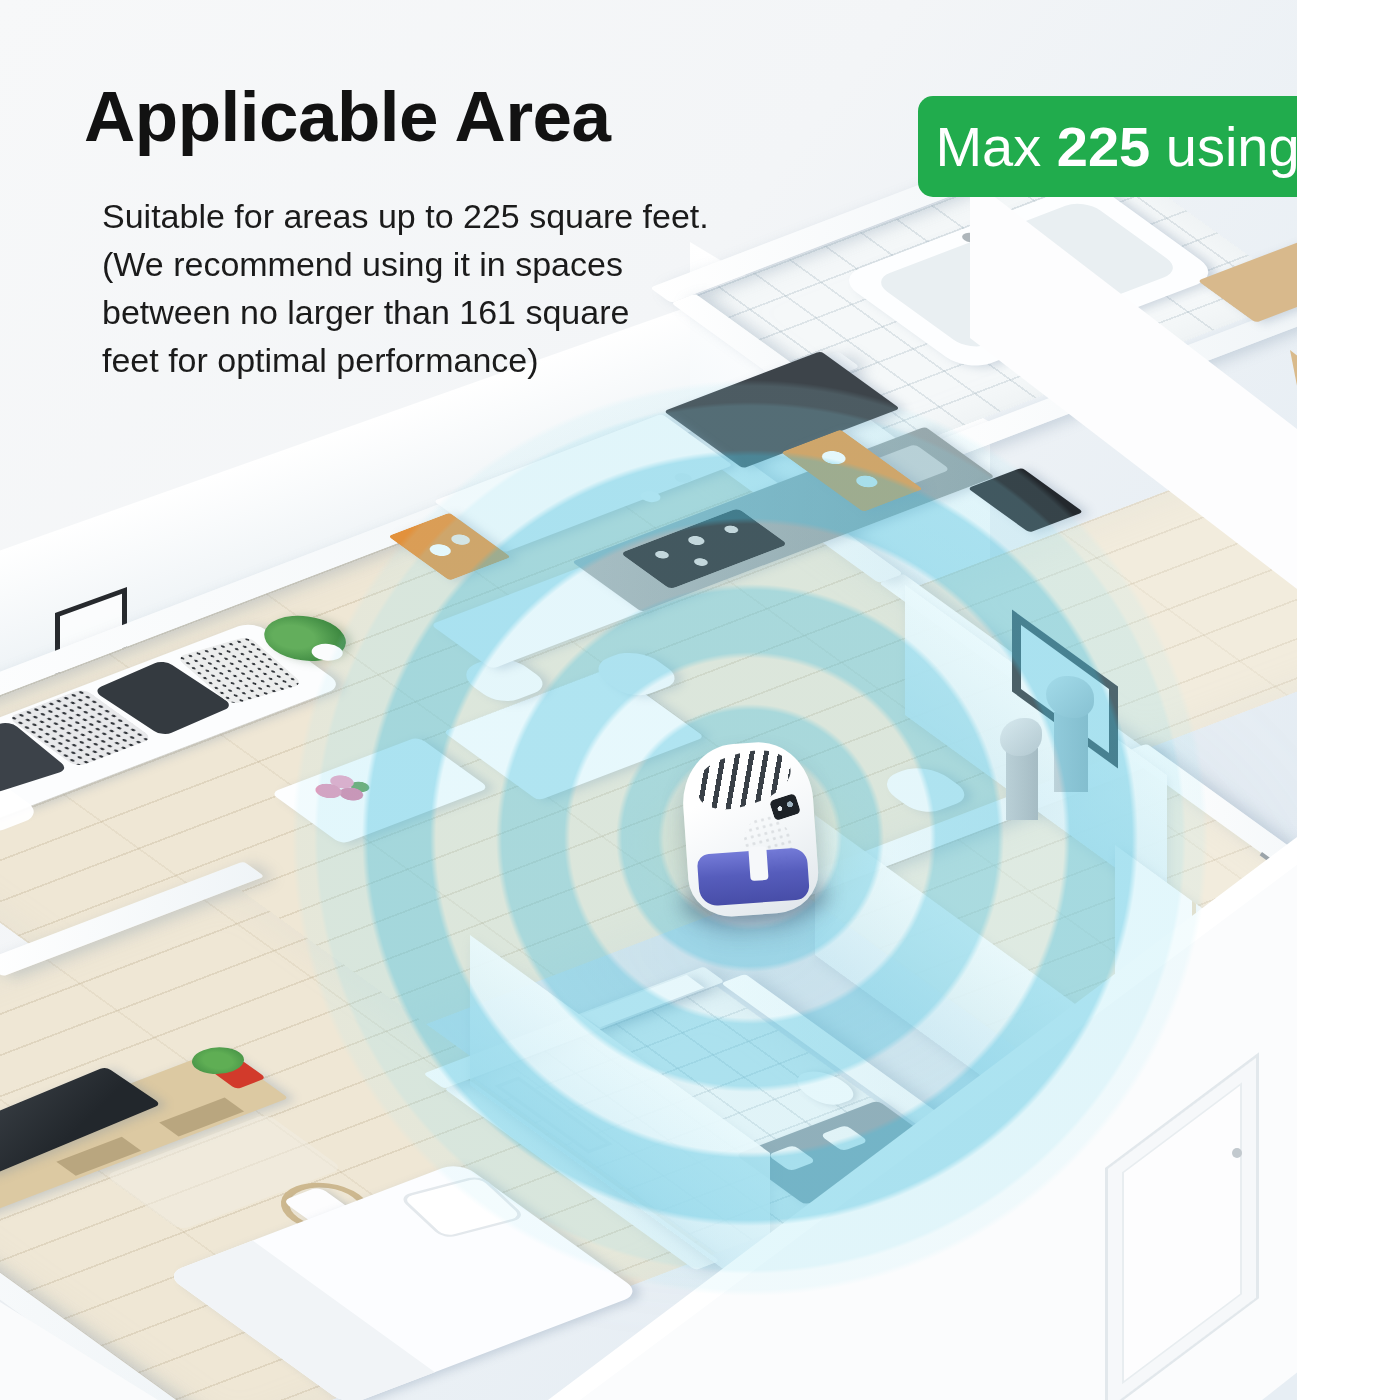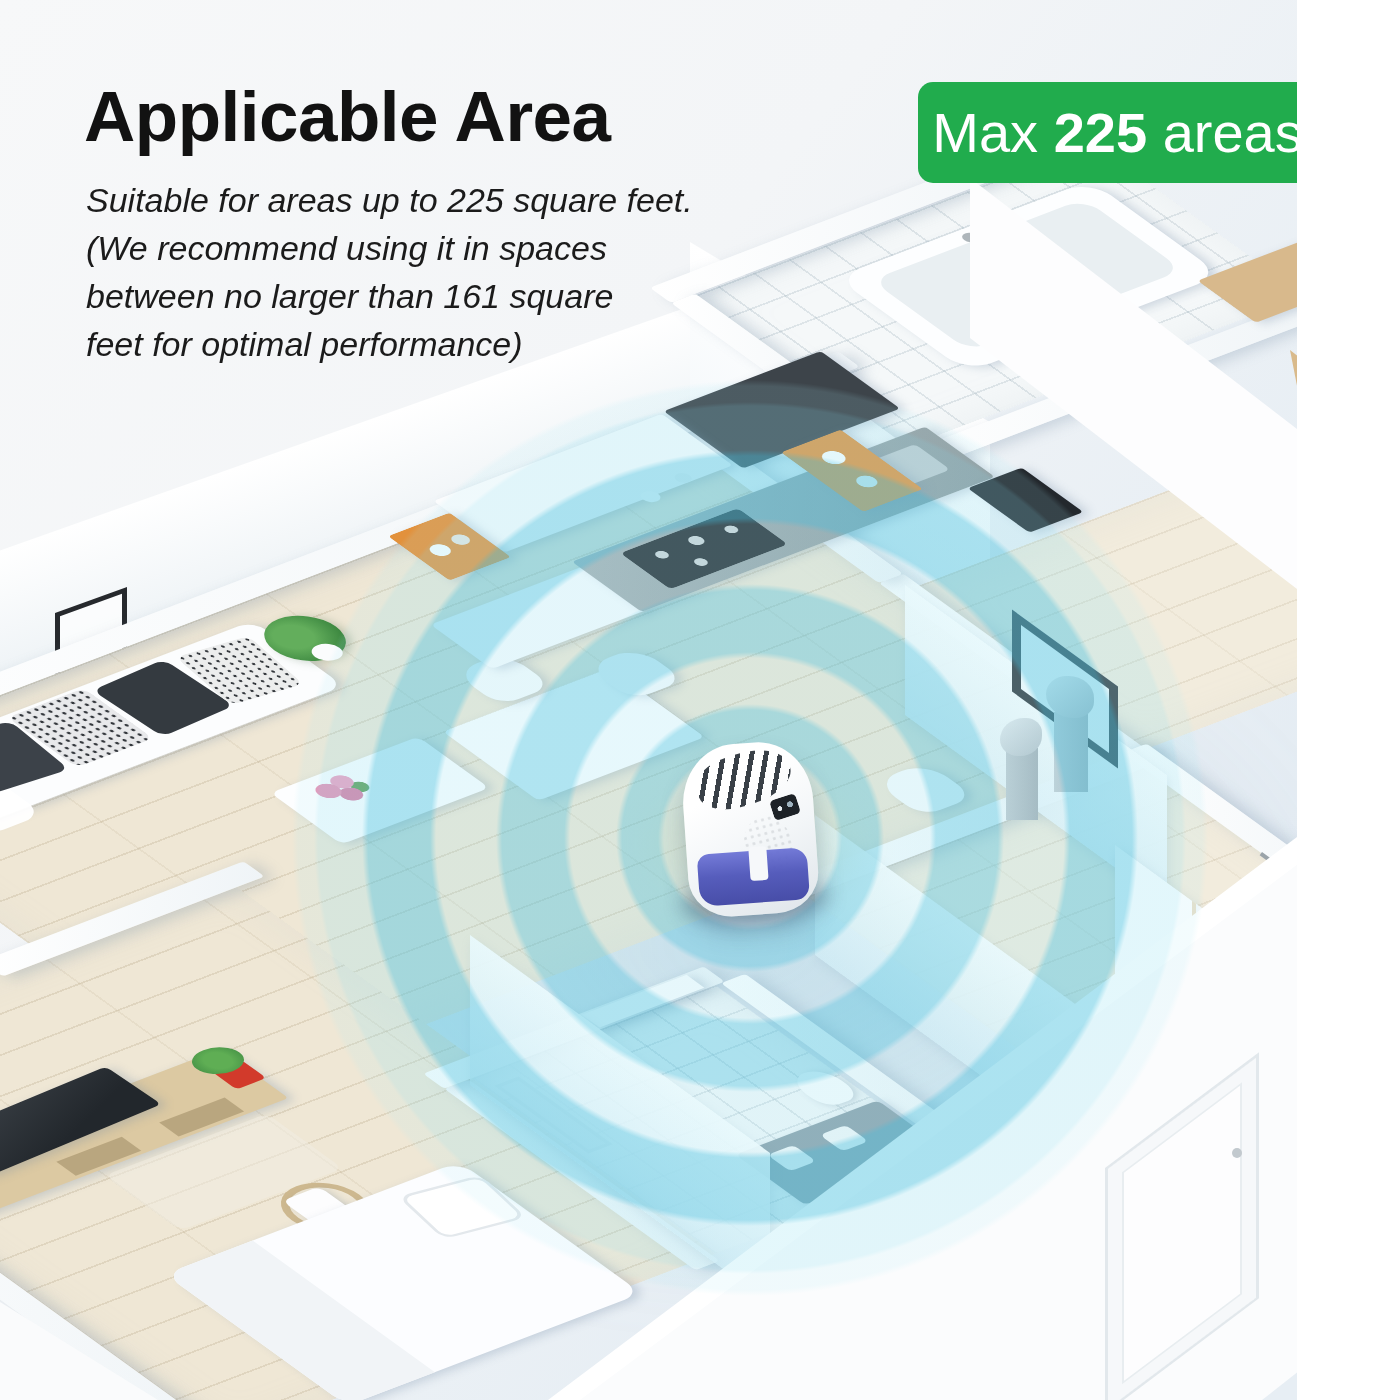--- a/index.html
+++ b/index.html
@@ -29,22 +29,22 @@
   .glassface{position:absolute;transform-origin:0 0;background:linear-gradient(180deg,rgba(255,255,255,.95),rgba(226,240,247,.78));box-shadow:2px 3px 10px rgba(120,150,170,.18);}
   .frame{position:absolute;border:5px solid #26292d;background:rgba(255,255,255,.65);transform:skewY(-20deg);}
   .poly{position:absolute;left:0;top:0;width:1400px;height:1400px;}
   
   #device{position:absolute;left:685px;top:743px;width:130px;height:172px;transform:rotate(-4deg);}
   #device .body{position:absolute;inset:0;border-radius:54px 54px 44px 44px / 60px 60px 40px 40px;
     background:linear-gradient(155deg,#ffffff 28%,#f3f6f8 58%,#dfe5ea 100%);
     box-shadow:0 16px 24px rgba(55,80,110,.30);}
   
   #title{position:absolute;left:84px;top:76px;font-size:71px;font-weight:700;color:#121212;letter-spacing:-.5px;margin:0;}
-  #desc{position:absolute;left:86px;top:176px;font-size:34px;line-height:48px;color:#1b1b1b;white-space:pre-line;margin:0;width:840px;font-style:italic;}
-  #badge{position:absolute;left:918px;top:82px;width:399px;height:101px;border-radius:15px;
+  #desc{position:absolute;left:86px;top:176px;font-size:34px;line-height:48px;color:#1b1b1b;white-space:pre-line;margin:16px;width:840px;}
+  #badge{position:absolute;left:918px;top:96px;width:399px;height:101px;border-radius:15px;
     background:#21ac4d;color:#ffffff;display:flex;align-items:center;justify-content:center;
     font-size:56px;white-space:pre;}
   #badge .bv{font-weight:700;}
 </style>
 </head>
 <body>
 
 <div id="canvas">
 
   <div class="abs" style="left:120px;top:560px;width:1250px;height:760px;border-radius:50%;
@@ -203,16 +203,16 @@
                 background:linear-gradient(180deg,#6d74d6 0%,#4e55b9 45%,#3f45a4 100%);"></div>
     <div style="position:absolute;left:62px;top:104px;width:18px;height:34px;background:#f6f8fa;border-radius:4px;"></div>
   </div>
 
   <h1 id="title">Applicable Area</h1>
   <p id="desc">Suitable for areas up to 225 square feet.
 (We recommend using it in spaces
 between no larger than 161 square
 feet for optimal performance)</p>
   <div id="badge">
-    <span>Max </span><span class="bv">225</span><span> areas</span>
+    <span>Max </span><span class="bv">225</span><span> using</span>
   </div>
 
 </div>
 
 </body></html>

